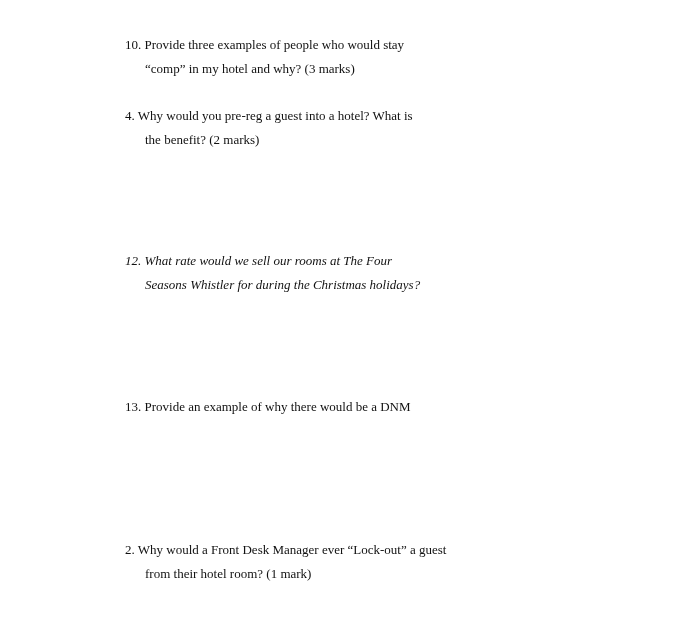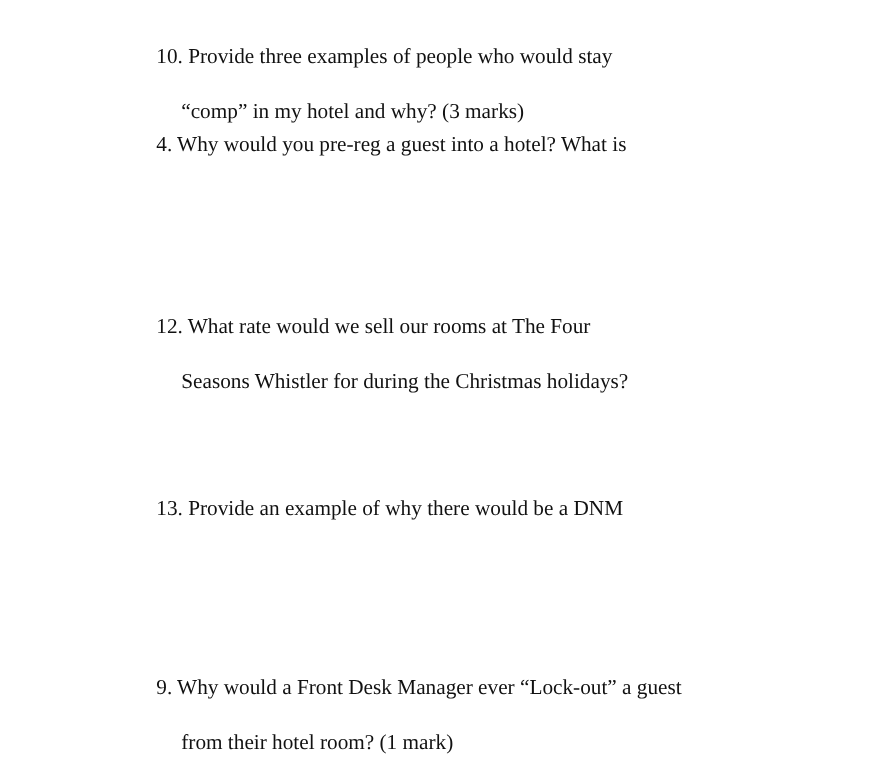--- a/index.html
+++ b/index.html
@@ -11,52 +11,52 @@
       width: 700px;
       height: 627px;
       position: relative;
       overflow: hidden;
       font-family: "Liberation Serif", "DejaVu Serif", serif;
       color: #111111;
     }
     .question {
       position: absolute;
       left: 125px;
-      font-size: 17px;
+      font-size: 13px;
       line-height: 24px;
     }
     .q-line {
       white-space: nowrap;
     }
     .q-line.indent {
       padding-left: 20px;
-      margin-top: 20px;
     }
   </style>
 </head>
 <body>
 
 <div>
 
   <div class="question" style="top:33px;">
     <div class="q-line">10. Provide three examples of people who would stay</div>
     <div class="q-line indent">“comp” in my hotel and why? (3 marks)</div>
   </div>
 
   <div class="question" style="top:104px;">
     <div class="q-line">4. Why would you pre-reg a guest into a hotel? What is</div>
+    <div class="q-line indent">the benefit? (2 marks)</div>
   </div>
 
-  <div class="question" style="top:249px;">
+  <div class="question" style="top:249px;font-style:italic;">
     <div class="q-line">12. What rate would we sell our rooms at The Four</div>
     <div class="q-line indent">Seasons Whistler for during the Christmas holidays?</div>
   </div>
 
   <div class="question" style="top:395px;text-align:center;">
     <div class="q-line">13. Provide an example of why there would be a DNM</div>
   </div>
 
   <div class="question" style="top:538px;">
-    <div class="q-line">9. Why would a Front Desk Manager ever “Lock-out” a guest</div>
+    <div class="q-line">2. Why would a Front Desk Manager ever “Lock-out” a guest</div>
     <div class="q-line indent">from their hotel room? (1 mark)</div>
   </div>
 
 </div>
 
 </body></html>

